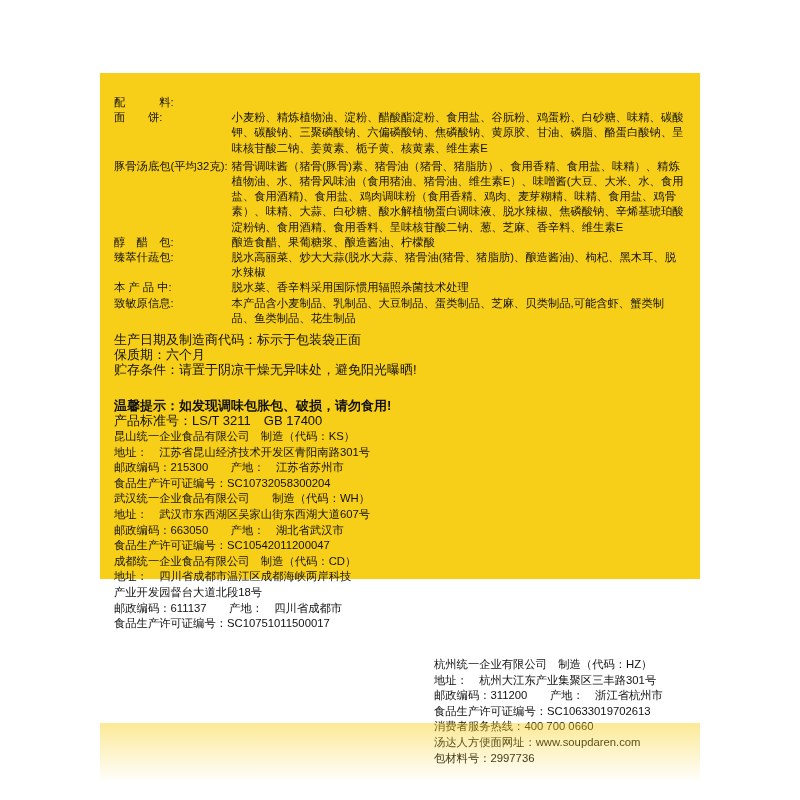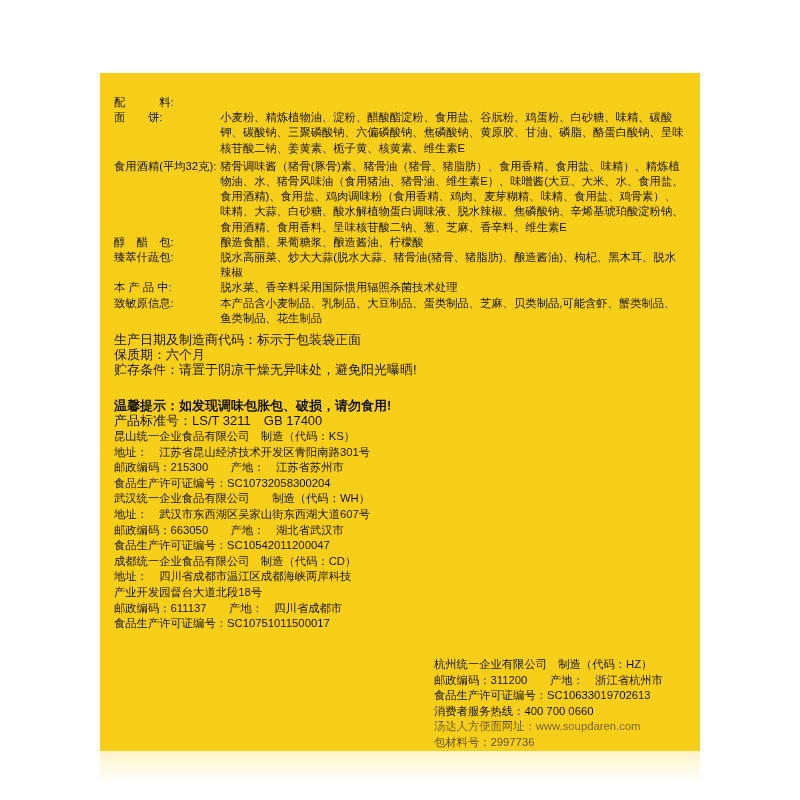--- a/index.html
+++ b/index.html
@@ -11,21 +11,21 @@
     height: 800px;
     background: #ffffff;
     font-family: "Liberation Sans", sans-serif;
     overflow: hidden;
   }
   #package {
     position: absolute;
     left: 100px;
     top: 73px;
     width: 600px;
-    height: 678px;
+    height: 506px;
     background: #f8cf18;
     box-sizing: border-box;
     padding: 22px 14px 0 14px;
   }
   .label-table {
     border-collapse: collapse;
     width: 100%;
   }
   .label-table td {
     vertical-align: top;
@@ -93,21 +93,21 @@
     <table class="label-table">
       <tbody>
         <tr>
           <td class="lbl">面　　饼:</td>
           <td>小麦粉、精炼植物油、淀粉、醋酸酯淀粉、食用盐、谷朊粉、鸡蛋粉、白砂糖、味精、碳酸钾、碳酸钠、三聚磷酸钠、六偏磷酸钠、焦磷酸钠、黄原胶、甘油、磷脂、酪蛋白酸钠、呈味核苷酸二钠、姜黄素、栀子黄、核黄素、维生素E</td>
         </tr>
         <tr class="row-gap">
             <td colspan="2"></td>
           </tr>
         <tr>
-          <td class="lbl">食用酒精(平均32克):</td>
+          <td class="lbl">豚骨汤底包(平均32克):</td>
           <td>猪骨调味酱（猪骨(豚骨)素、猪骨油（猪骨、猪脂肪）、食用香精、食用盐、味精）、精炼植物油、水、猪骨风味油（食用猪油、猪骨油、维生素E）、味噌酱(大豆、大米、水、食用盐、食用酒精)、食用盐、鸡肉调味粉（食用香精、鸡肉、麦芽糊精、味精、食用盐、鸡骨素）、味精、大蒜、白砂糖、酸水解植物蛋白调味液、脱水辣椒、焦磷酸钠、辛烯基琥珀酸淀粉钠、食用酒精、食用香料、呈味核苷酸二钠、葱、芝麻、香辛料、维生素E</td>
         </tr>
         <tr>
           <td class="lbl">醇　醋　包:</td>
           <td>酿造食醋、果葡糖浆、酿造酱油、柠檬酸</td>
         </tr>
         <tr>
           <td class="lbl">臻萃什蔬包:</td>
           <td>脱水高丽菜、炒大大蒜(脱水大蒜、猪骨油(猪骨、猪脂肪)、酿造酱油)、枸杞、黑木耳、脱水辣椒</td>
         </tr>
@@ -148,20 +148,21 @@
       <div>邮政编码：663050　　产地：　湖北省武汉市</div>
       <div>食品生产许可证编号：SC10542011200047</div>
       <div>成都统一企业食品有限公司　制造（代码：CD）</div>
       <div>地址：　四川省成都市温江区成都海峡两岸科技</div>
       <div>产业开发园督台大道北段18号</div>
       <div>邮政编码：611137　　产地：　四川省成都市</div>
       <div>食品生产许可证编号：SC10751011500017</div>
     </div>
     <div class="col-right" style="padding-top:228px;">
       <div>杭州统一企业有限公司　制造（代码：HZ）</div>
+      <div>地址：　杭州大江东产业集聚区三丰路301号</div>
       <div>邮政编码：311200　　产地：　浙江省杭州市</div>
       <div>食品生产许可证编号：SC10633019702613</div>
       <div>消费者服务热线：400 700 0660</div>
       <div>汤达人方便面网址：www.soupdaren.com</div>
       <div>包材料号：2997736</div>
     </div>
   </div>
 
 </div>
 

